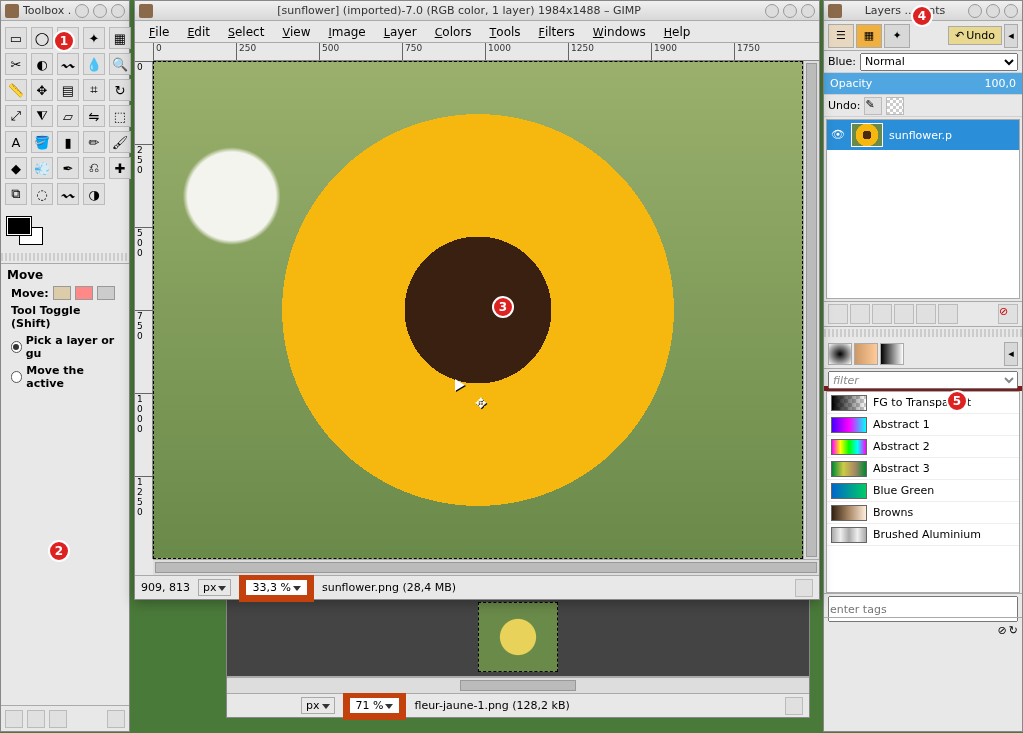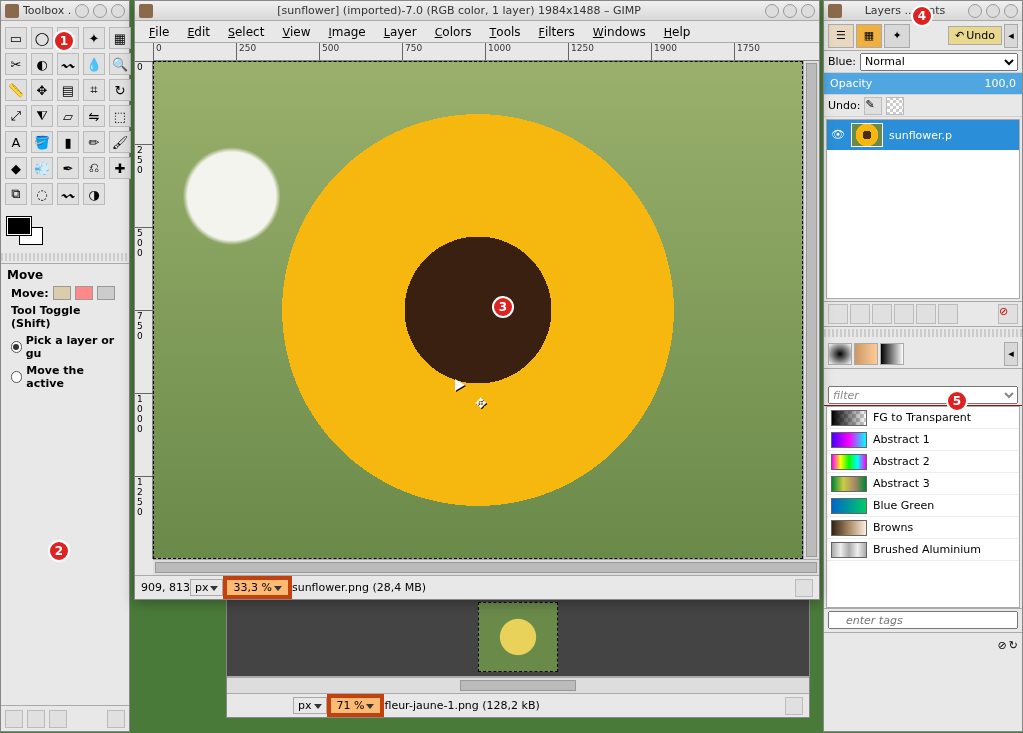--- a/index.html
+++ b/index.html
@@ -39,22 +39,22 @@
 .canvas-area { flex: 1; display: flex; position: relative; overflow: hidden; }
 .ruler-v { width: 18px; background: #e8e8e8; border-right: 1px solid #888; position: relative; }
 .rv-tick { position: absolute; left: 0; border-top: 1px solid #666; font-size: 9px; padding-left: 2px; width: 18px; }
 .canvas { flex: 1; background: #447733; position: relative; overflow: hidden; }
 .image { position: absolute; inset: 0; border: 1px dashed #000; background: radial-gradient(circle at 50% 50%, #3a2010 0 18%, #f6b80f 18% 48%, transparent 48%), linear-gradient(#9ab06c, #6a8a4a); }
 .image::before { content:''; position:absolute; left:0; top:0; width:40%; height:60%; background: radial-gradient(circle at 30% 45%, #f4f4ee 0 18%, transparent 20%); }
 .cursor-arrow { position: absolute; left: 302px; top: 318px; width: 0; height: 0; border-left: 10px solid #fff; border-top: 6px solid transparent; border-bottom: 6px solid transparent; filter: drop-shadow(1px 1px 0 #000); }
 .move-glyph { position: absolute; left: 322px; top: 334px; color: #fff; font-size: 14px; text-shadow: 1px 1px #000; }
 .scroll-h { height: 16px; background: #ddd; border-top: 1px solid #aaa; margin-left: 18px; position: relative; }
 .scroll-h .thumb { position: absolute; left: 2px; right: 2px; top: 2px; bottom: 2px; background: #bbb; border: 1px solid #999; }
-.statusbar { height: 24px; border-top: 1px solid #aaa; display: flex; align-items: center; padding: 0 6px; font-size: 11px; background: #e8e8e8; }
-.statusbar .field { border: 4px solid #c2410c; padding: 1px 6px; background: #fdba74; }
+.statusbar { height: 24px; border-top: 1px solid #aaa; display: flex; align-items: center; padding: 0 6px; gap: 8px; font-size: 11px; background: #e8e8e8; }
+.statusbar .field { border: 7px solid #c2410c; padding: 1px 6px; background: #ffffff; }
 .statusbar .sel { border: 1px solid #aaa; padding: 1px 4px; background: #e8e8e8; }
 
 
 #second { left: 226px; top: 596px; width: 584px; z-index: 10; }
 .strip { height: 80px; background: #444; display: flex; align-items: center; justify-content: center; position: relative; border-bottom: 1px solid #aaa; }
 .thumb2 { width: 80px; height: 70px; background: radial-gradient(circle at 50% 50%, #e8d25a 0 34%, #6a8a4a 36%); border: 1px dashed #000; }
 
 
 #layers { right: 0; top: 0; width: 200px; height: 732px; }
 .dock-tabs { height: 30px; display: flex; align-items: center; gap: 2px; padding: 2px 4px; border-bottom: 1px solid #aaa; }
@@ -65,27 +65,27 @@
 .prop-row select, .prop-row input { flex: 1; height: 18px; font-size: 11px; }
 .opacity-row { background: #4fa6e0; color: #fff; justify-content: space-between; padding: 0 6px; }
 .layer-list { height: 180px; background: #fff; border: 1px solid #aaa; margin: 2px; overflow: auto; }
 .layer-row { height: 30px; background: #2a8fd8; color: #fff; display: flex; align-items: center; gap: 6px; padding: 0 4px; }
 .layer-row .eye { width: 14px; height: 14px; }
 .layer-row .lthumb { width: 32px; height: 24px; background: radial-gradient(circle at 50% 50%, #4a2a10 0 24%, #f6b80f 24% 60%, #6a8a4a 62%); border: 1px solid #fff; }
 .layer-btns { height: 26px; display: flex; align-items: center; gap: 2px; padding: 0 4px; border-top: 1px solid #aaa; border-bottom: 1px solid #aaa; }
 .layer-btns .lb { width: 20px; height: 20px; background: #e0e0e0; border: 1px solid #bbb; cursor: pointer; }
 .grad-tabs { height: 30px; display: flex; align-items: center; gap: 2px; padding: 4px; border-bottom: 1px solid #aaa; }
 .gtab { width: 24px; height: 22px; border: 1px solid #aaa; cursor: pointer; }
-.filter-row { height: 22px; padding: 2px 4px; border-bottom: 1px solid #7f1d1d; margin-top: 15px; }
+.filter-row { height: 22px; padding: 2px 4px; border-bottom: 5px solid #7f1d1d; }
 .filter-row select { width: 100%; height: 18px; color: #888; font-style: italic; }
 .grad-list { background: #fff; border: 1px solid #aaa; margin: 0 2px; overflow: auto; }
 .grad-item { height: 22px; display: flex; align-items: center; gap: 6px; padding: 0 4px; border-bottom: 1px solid #eee; cursor: pointer; }
 .gswatch { width: 36px; height: 16px; border: 1px solid #666; }
 .tags-row { height: 24px; padding: 2px 4px; border-top: 1px solid #aaa; }
-.tags-row input { width: 100%; height: 18px; font-style: italic; color: #888; padding-left: 16px; }
+.tags-row input { width: 100%; height: 26px; color: #888; }
 .grad-btns { height: 26px; display: flex; align-items: center; gap: 2px; padding: 0 4px; border-top: 1px solid #aaa; justify-content: flex-end; }
 
 .arrow-down { display: inline-block; width: 0; height: 0; border-left: 4px solid transparent; border-right: 4px solid transparent; border-top: 5px solid #333; margin-left: 2px; }
 </style>
 </head>
 <body>
 
 <div id="toolbox" class="window">
   <div class="titlebar">
     <span class="icon"></span>

